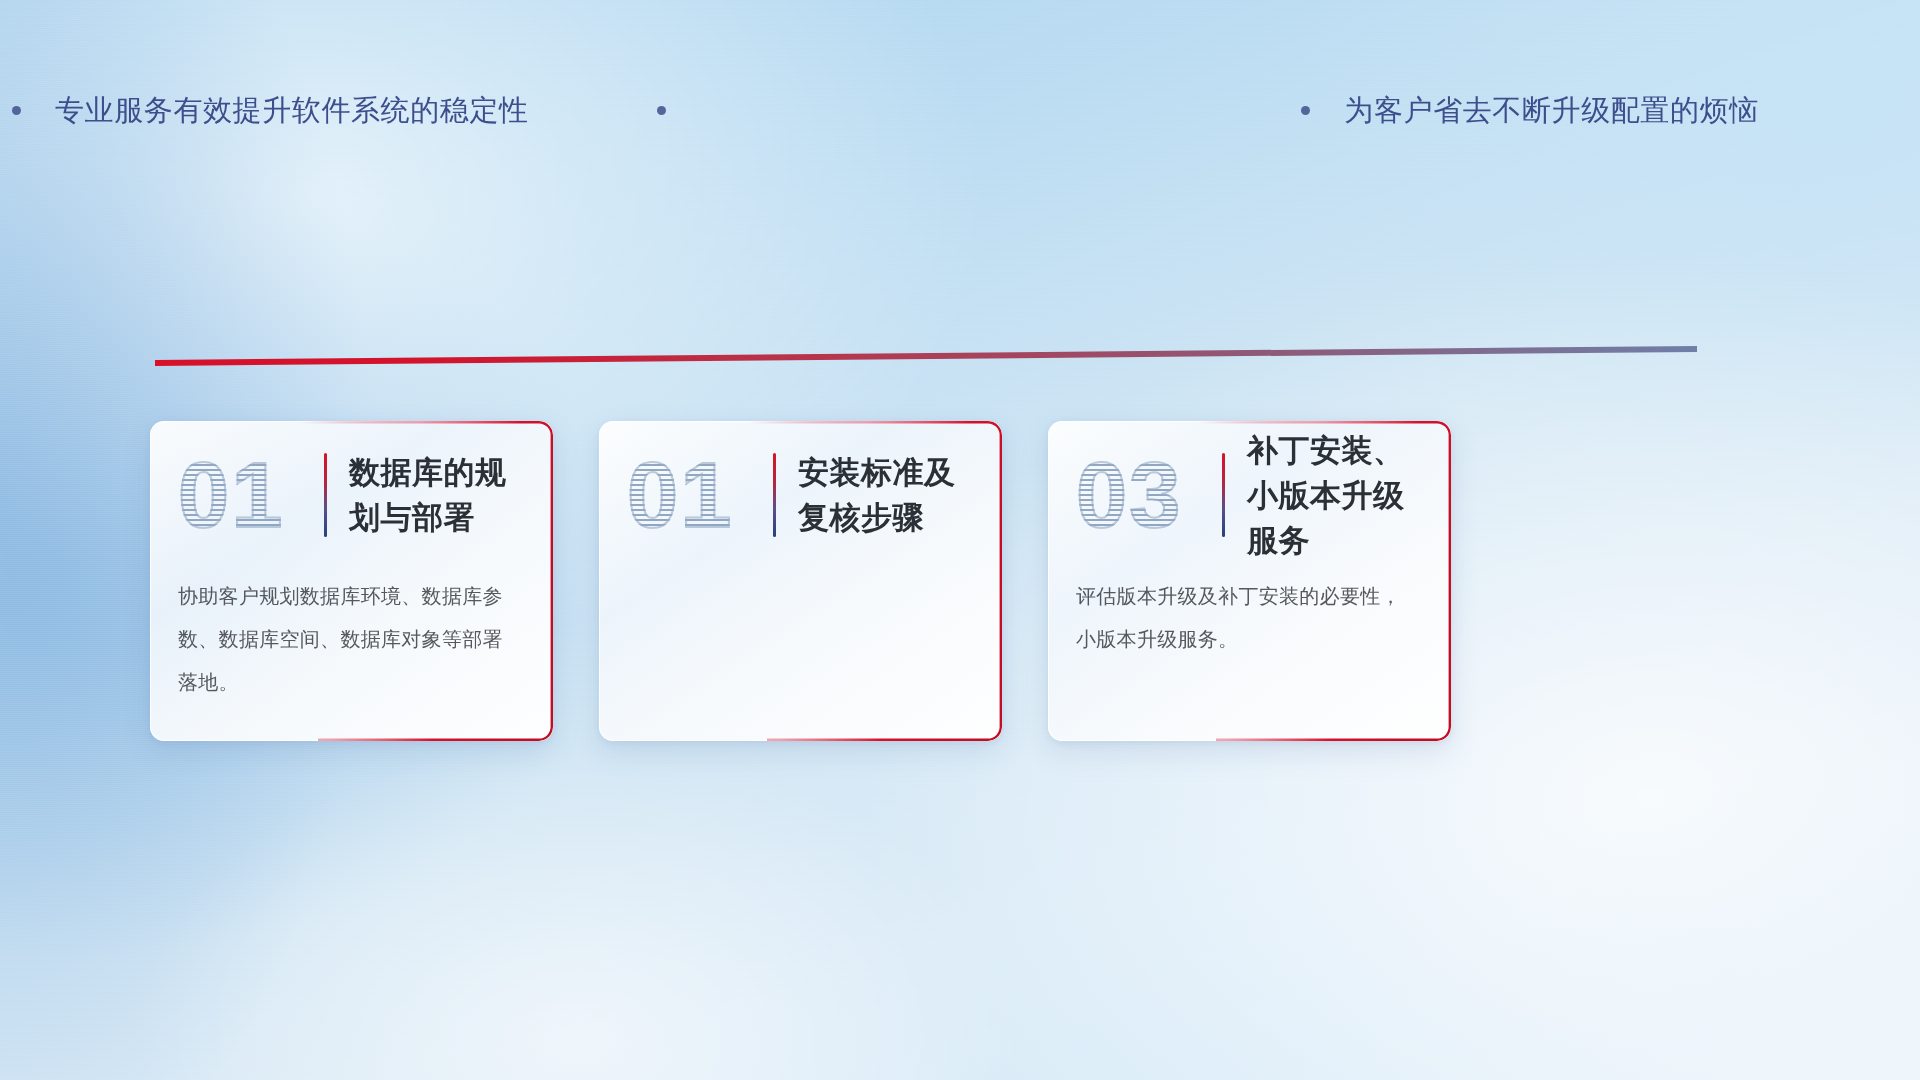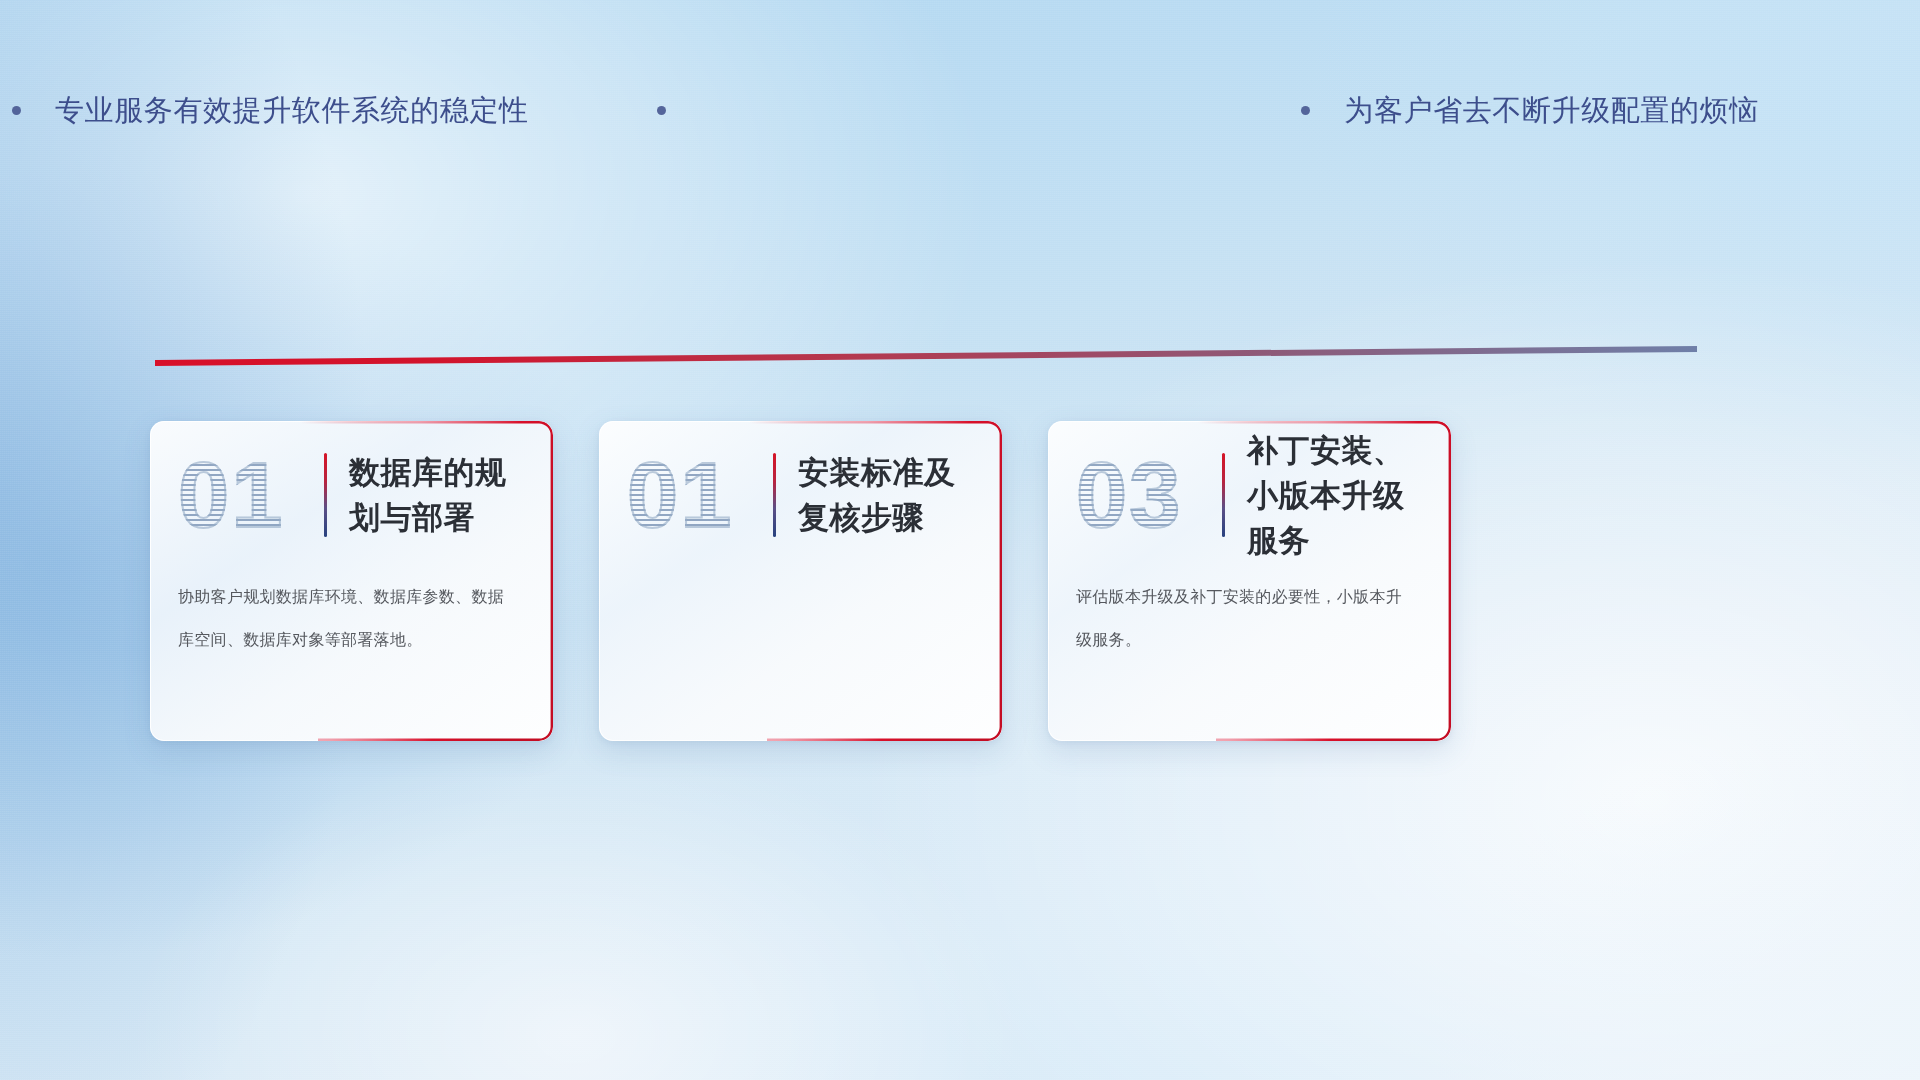--- a/index.html
+++ b/index.html
@@ -183,21 +183,21 @@
     font-size: 31px;
     line-height: 45px;
     font-weight: 600;
     color: #2b2f36;
     letter-spacing: 0.5px;
     flex: 1 1 auto;
   }
   .card-body {
     position: relative;
     padding: 6px 34px 0 28px;
-    font-size: 16px;
+    font-size: 20px;
     line-height: 43px;
     color: #55585e;
     letter-spacing: 0.3px;
   }
 </style>
 </head>
 <body>
 
 <div class="bg"></div>
 <div class="bg-veil"></div>

